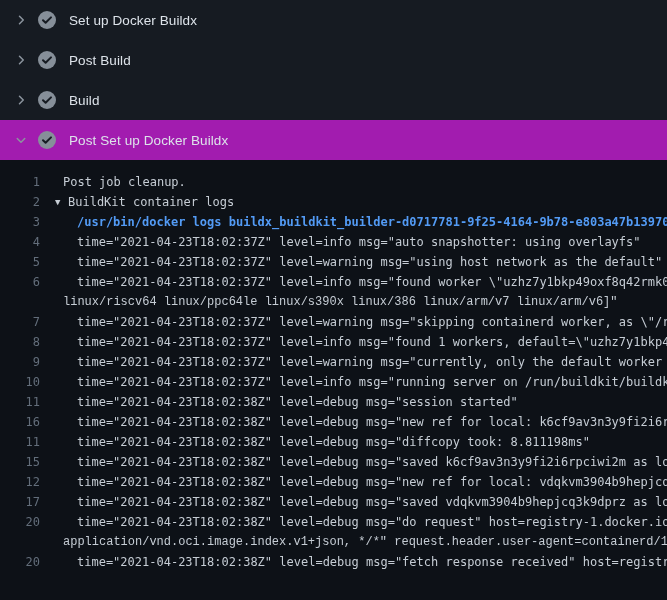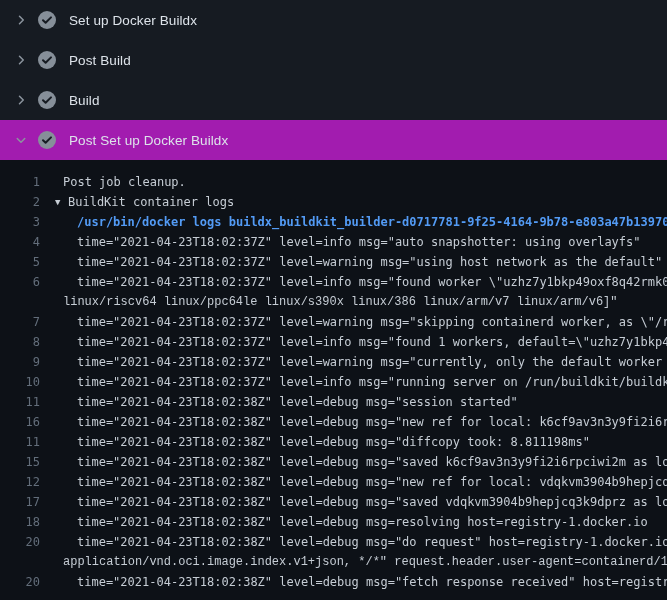--- a/index.html
+++ b/index.html
@@ -109,17 +109,16 @@
     <div class="log-line "><a class="ln">7</a><span class="">time="2021-04-23T18:02:37Z" level=warning msg="skipping containerd worker, as \"/run</span></div>
     <div class="log-line "><a class="ln">8</a><span class="">time="2021-04-23T18:02:37Z" level=info msg="found 1 workers, default=\"uzhz7y1bkp49o</span></div>
     <div class="log-line "><a class="ln">9</a><span class="">time="2021-04-23T18:02:37Z" level=warning msg="currently, only the default worker ca</span></div>
     <div class="log-line "><a class="ln">10</a><span class="">time="2021-04-23T18:02:37Z" level=info msg="running server on /run/buildkit/buildkit</span></div>
     <div class="log-line "><a class="ln">11</a><span class="">time="2021-04-23T18:02:38Z" level=debug msg="session started"</span></div>
     <div class="log-line "><a class="ln">16</a><span class="">time="2021-04-23T18:02:38Z" level=debug msg="new ref for local: k6cf9av3n3y9fi2i6rpc</span></div>
     <div class="log-line "><a class="ln">11</a><span class="">time="2021-04-23T18:02:38Z" level=debug msg="diffcopy took: 8.811198ms"</span></div>
     <div class="log-line "><a class="ln">15</a><span class="">time="2021-04-23T18:02:38Z" level=debug msg="saved k6cf9av3n3y9fi2i6rpciwi2m as loca</span></div>
     <div class="log-line "><a class="ln">12</a><span class="">time="2021-04-23T18:02:38Z" level=debug msg="new ref for local: vdqkvm3904b9hepjcq3k</span></div>
     <div class="log-line "><a class="ln">17</a><span class="">time="2021-04-23T18:02:38Z" level=debug msg="saved vdqkvm3904b9hepjcq3k9dprz as loca</span></div>
-    <div class="log-line "><a class="ln">18</a><span class="">time="2021-04-23T18:02:38Z" level=debug msg=resolving host=registry-1.docker.io</span></div>
     <div class="log-line "><a class="ln">20</a><span class="">time="2021-04-23T18:02:38Z" level=debug msg="do request" host=registry-1.docker.io r</span></div>
     <div class="log-line l-cont"><span>application/vnd.oci.image.index.v1+json, */*" request.header.user-agent=containerd/1.4</span></div>
     <div class="log-line "><a class="ln">20</a><span class="">time="2021-04-23T18:02:38Z" level=debug msg="fetch response received" host=registry-</span></div>
   </div>
 
 </body></html>

